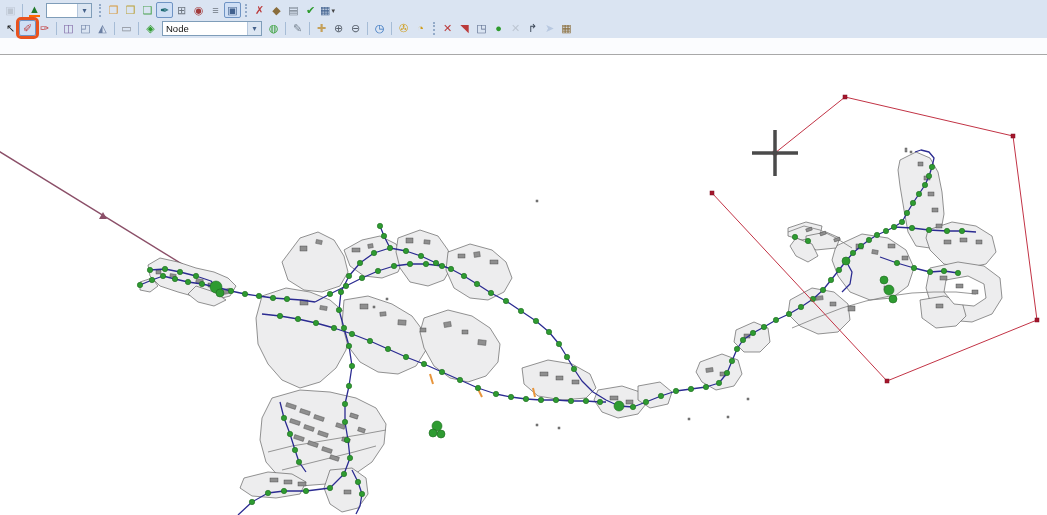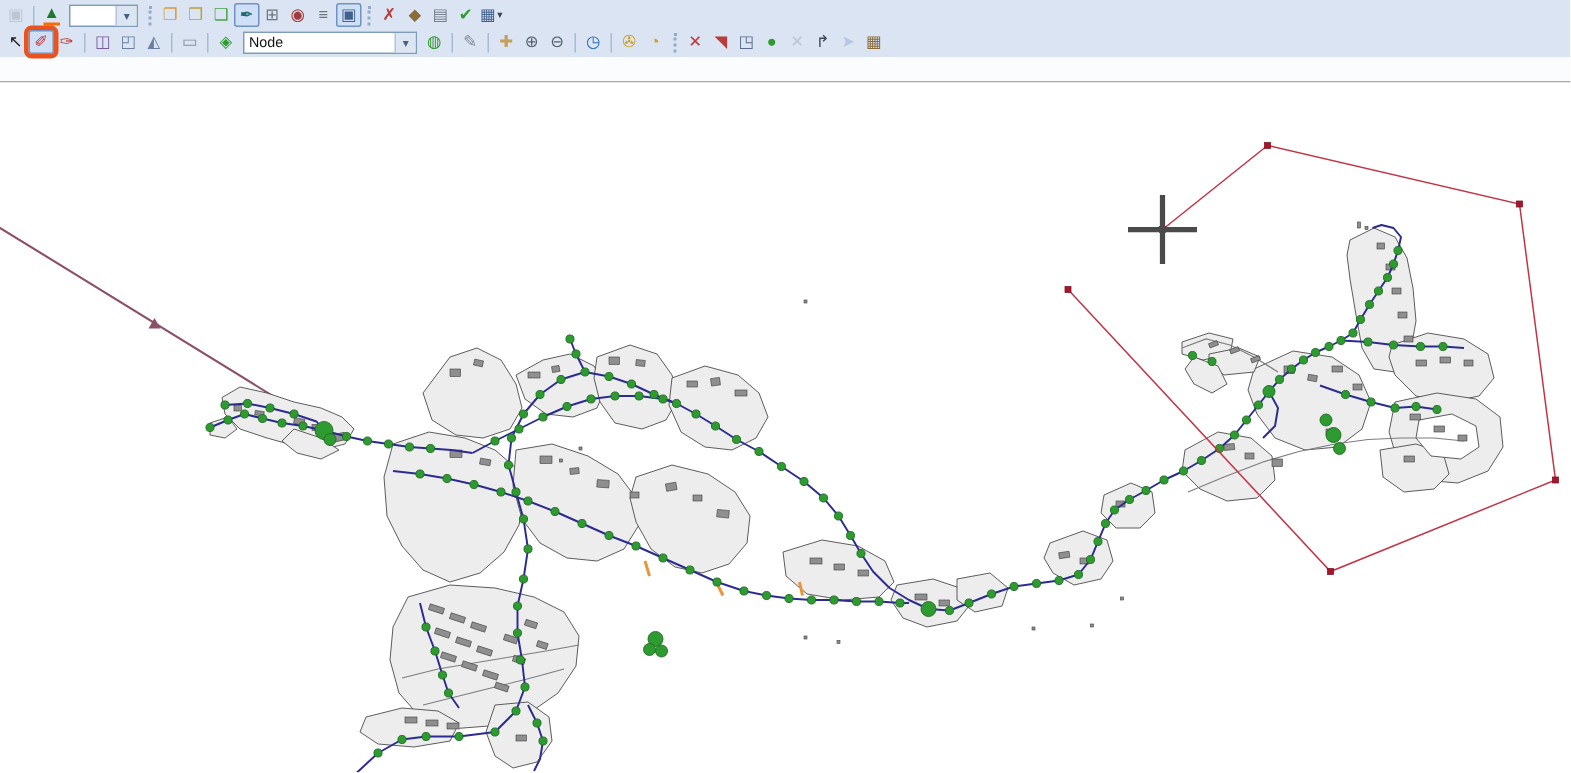--- a/index.html
+++ b/index.html
@@ -107,21 +107,21 @@
           <span style="color: rgb(107, 127, 163);">◭</span>
         </div>
         <div class="tb-sep"></div>
         <div class="tb-btn">
           <span style="color: rgb(138, 143, 152);">▭</span>
         </div>
         <div class="tb-sep"></div>
         <div class="tb-btn">
           <span style="color: rgb(45, 155, 45);">◈</span>
         </div>
-        <div class="tb-combo" style="width: 116px;">
+        <div class="tb-combo" style="width: 100px;">
           <span class="val">Node</span>
           <span class="arr">▾</span>
         </div>
         <div class="tb-btn">
           <span style="color: rgb(45, 155, 45);">◍</span>
         </div>
         <div class="tb-sep"></div>
         <div class="tb-btn">
           <span style="color: rgb(123, 135, 148);">✎</span>
         </div>

